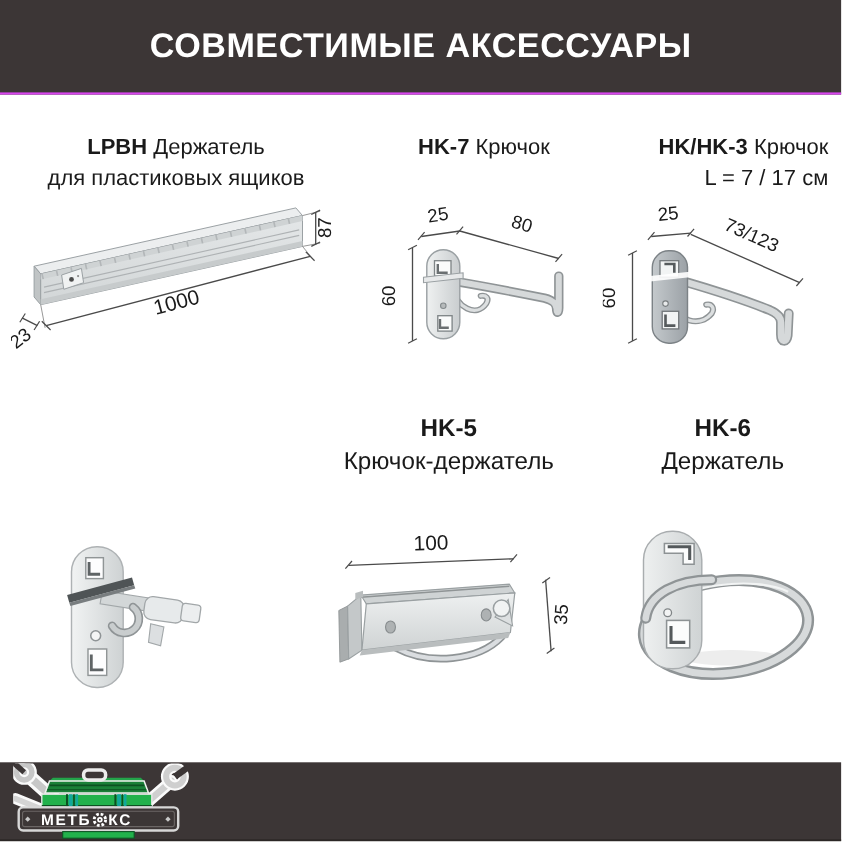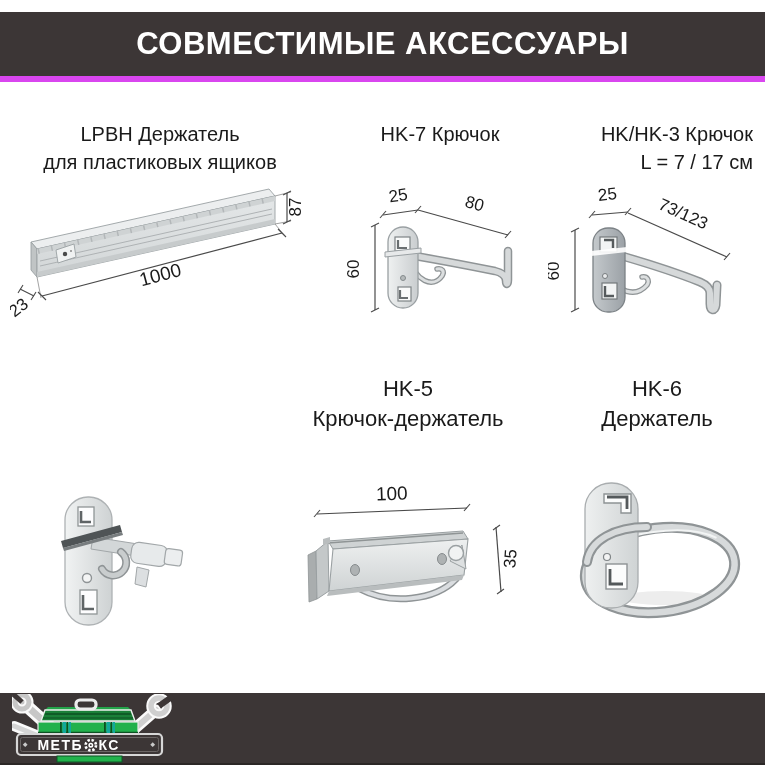--- a/index.html
+++ b/index.html
@@ -1,29 +1,29 @@
 <!DOCTYPE html>
 <html><head>
 <meta charset="utf-8">
 <style>
   html,body{margin:0;padding:0;background:#ffffff;}
   .page{position:relative;width:765px;height:765px;background:#ffffff;overflow:hidden;
         font-family:"Liberation Sans",sans-serif;color:#1a1a1a;}
   
-  .header{position:absolute;left:0;top:12px;width:765px;height:70px;background:#3c3636;
-          display:flex;align-items:center;justify-content:center;border-bottom:6px solid #d946ef;box-sizing:border-box;}
+  .header{position:absolute;left:0;top:0;width:765px;height:86px;background:#3c3636;
+          display:flex;align-items:center;justify-content:center;border-bottom:2px solid #d946ef;box-sizing:border-box;}
   .header h1{margin:0;font-size:31px;font-weight:bold;color:#ffffff;letter-spacing:.5px;}
   
   .footer{position:absolute;left:0;top:693px;width:765px;height:72px;background:#3c3636;}
   .footer-edge{position:absolute;left:0;top:763px;width:765px;height:2px;background:#2b2726;}
   
   .ptitle{position:absolute;text-align:center;}
   .r1{font-size:20px;line-height:28px;}
   .r2{font-size:22px;line-height:30px;}
-  .ptitle b{font-weight:normal;}
+  .ptitle b{font-weight:bold;}
   .t-lpbh{left:10px;top:120px;width:300px;}
   .t-hk2{left:350px;top:120px;width:180px;}
   .t-hk3{left:553px;top:120px;width:200px;text-align:right;}
   .t-hk4{left:8px;top:374px;width:230px;}
   .t-hk5{left:283px;top:374px;width:250px;}
   .t-hk6{left:567px;top:374px;width:180px;}
   .fig{position:absolute;}
   .f-lpbh{left:10px;top:180px;}
   .f-hk2{left:345px;top:185px;}
   .f-hk3{left:548px;top:185px;}

